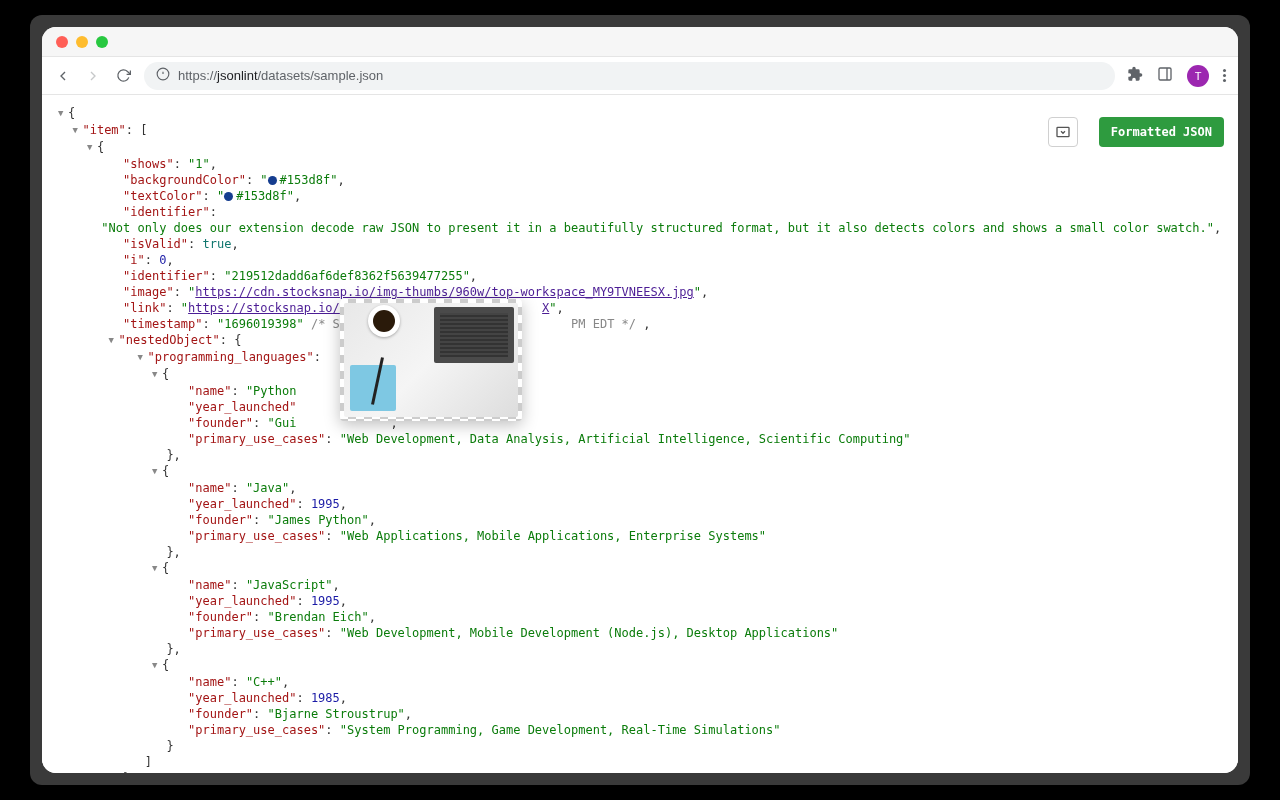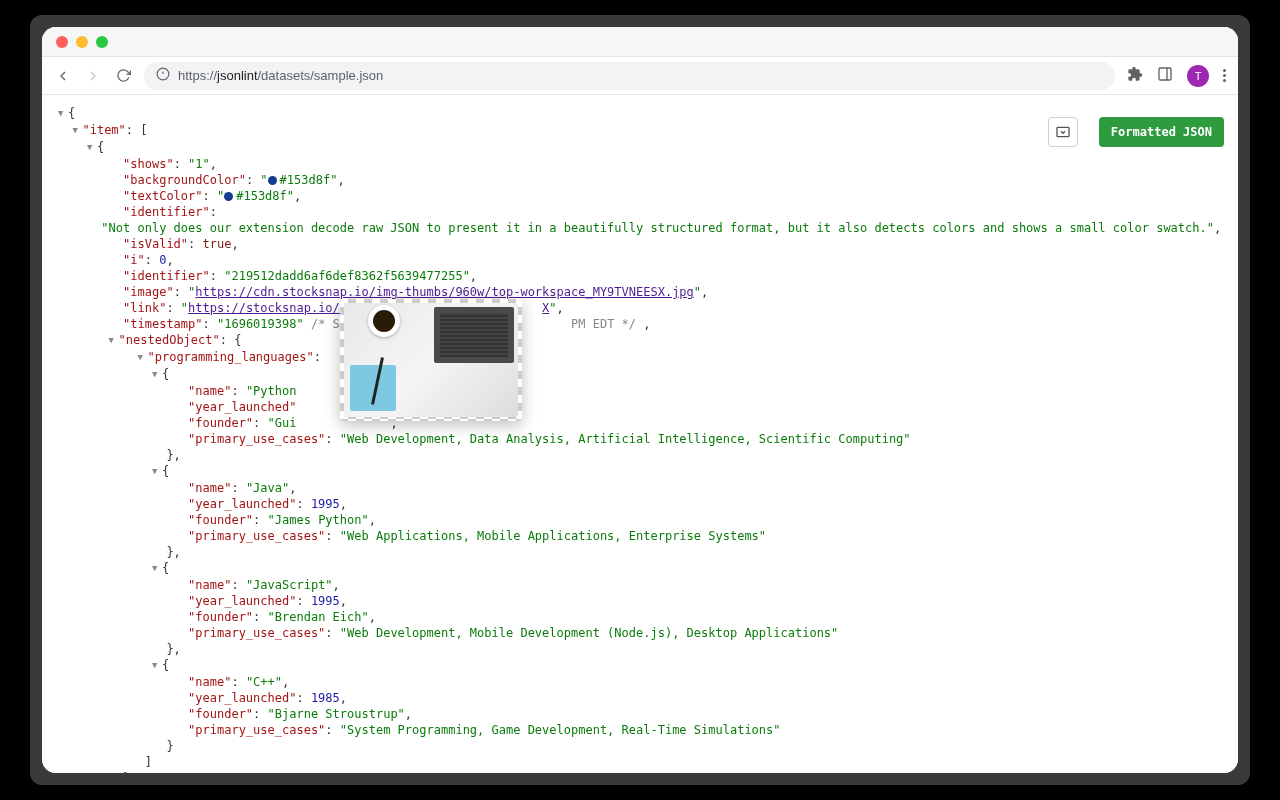--- a/index.html
+++ b/index.html
@@ -114,21 +114,21 @@
   font-family: "Menlo", "Consolas", monospace;
   font-size: 12px;
   line-height: 16px;
   white-space: pre;
   color: #333;
   overflow: auto;
 }
 .k { color: #a31515; }
 .s { color: #0b7c0b; }
 .n { color: #1a1aa6; }
-.b { color: #7f1d1d; }
+.b { color: #0f766e; }
 .p { color: #333; }
 .l { color: #4c1d95; text-decoration: underline; }
 .c { color: #888; font-style: normal; }
 .swatch { display:inline-block; width:9px; height:9px; border-radius:50%; background:#153d8f; vertical-align:middle; margin-right:3px;}
 .tri { color: #888; display:inline-block; width:10px; font-size:9px; position:relative; top:-1px;}
 .preview {
   position: absolute;
   left: 298px;
   top: 204px;
   width: 182px;

